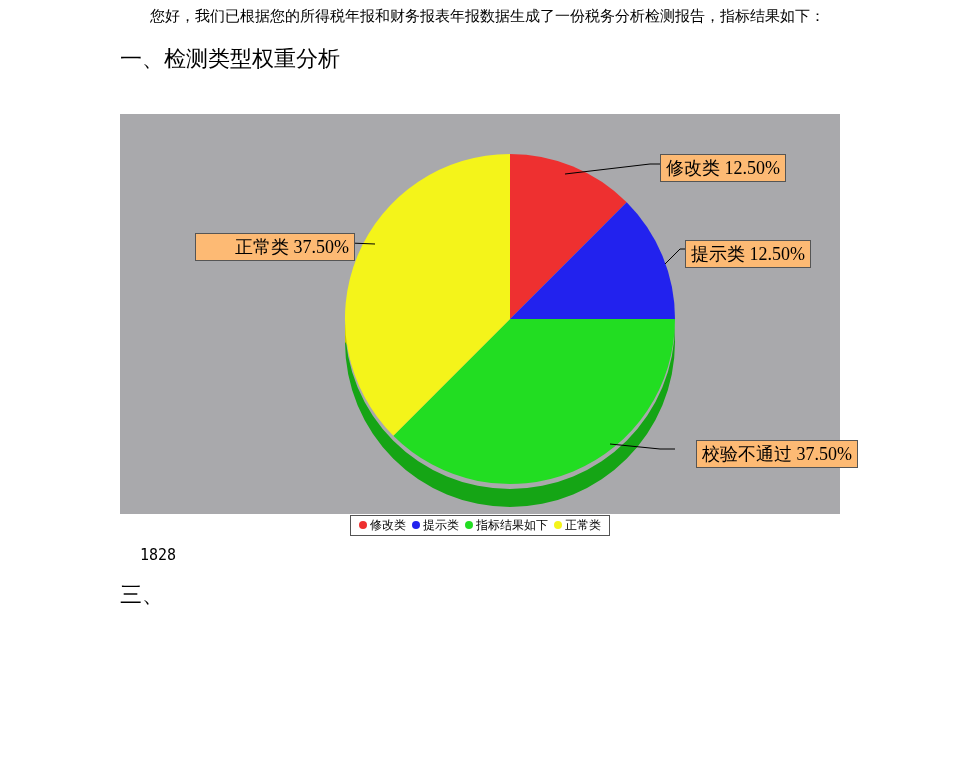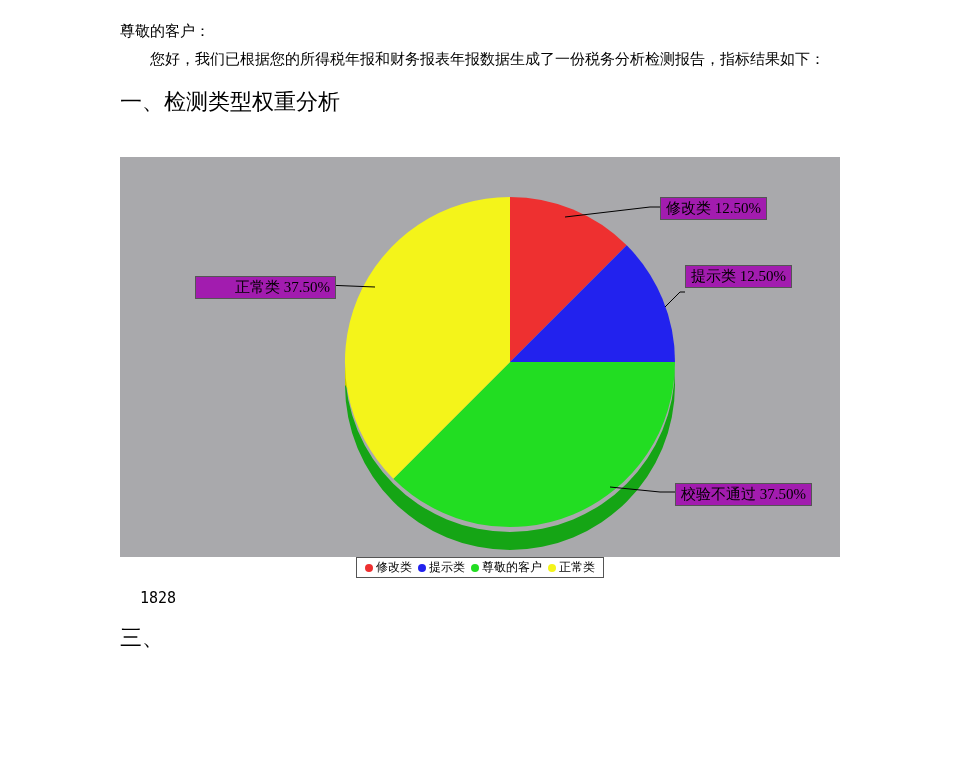--- a/index.html
+++ b/index.html
@@ -59,39 +59,38 @@
   .legend-item {
     display:flex;
     align-items:center;
     gap:3px;
   }
   .legend-swatch {
     width:8px; height:8px; border-radius:50%;
   }
   .callout {
     position:absolute;
-    background:#a21caf;
+    background:#fdba74;
     border:1px solid #555;
-    font-size:15px;
+    font-size:18px;
     padding:1px 5px;
     white-space:nowrap;
     font-family: "SimSun","宋体",serif;
   }
   .body-text {
     margin: 6px 0 0 20px;
     font-family: monospace, "SimSun";
     font-size:15px;
   }
 </style>
 </head>
 <body>
 
 <div class="page">
 
-  <div class="greeting">尊敬的客户：</div>
   <div class="intro">您好，我们已根据您的所得税年报和财务报表年报数据生成了一份税务分析检测报告，指标结果如下：</div>
 
   <div class="section-heading">一、检测类型权重分析</div>
 
   <div class="chart-block">
     <div class="chart-canvas">
 
       <svg width="720" height="400" style="position:absolute;left:0;top:0">
 
         <g>
@@ -109,38 +108,38 @@
 
         <g stroke="#000" stroke-width="1" fill="none">
           <polyline points="445,60 530,50 540,50"></polyline>
           <polyline points="545,150 560,135 565,135"></polyline>
           <polyline points="490,330 540,335 555,335"></polyline>
           <polyline points="255,130 205,128 185,128"></polyline>
         </g>
       </svg>
 
       <div class="callout" style="left:540px; top:40px;">修改类 12.50%</div>
-      <div class="callout" style="left:565px; top:108px;">提示类 12.50%</div>
-      <div class="callout" style="left:555px; top:326px;">校验不通过 37.50%</div>
+      <div class="callout" style="left:565px; top:126px;">提示类 12.50%</div>
+      <div class="callout" style="left:576px; top:326px;">校验不通过 37.50%</div>
       <div class="callout" style="left:75px; top:119px;padding-left:39px;">正常类 37.50%</div>
     </div>
 
     <div class="legend-bar">
       <div class="legend-box">
         <span class="legend-item">
           <span class="legend-swatch" style="background:#ee3030"></span>
           <span>修改类</span>
         </span>
         <span class="legend-item">
           <span class="legend-swatch" style="background:#2222ee"></span>
           <span>提示类</span>
         </span>
         <span class="legend-item">
           <span class="legend-swatch" style="background:#22dd22"></span>
-          <span>尊敬的客户</span>
+          <span>指标结果如下</span>
         </span>
         <span class="legend-item">
           <span class="legend-swatch" style="background:#f4f41a"></span>
           <span>正常类</span>
         </span>
       </div>
     </div>
   </div>
 
   <div class="body-text">1828</div>

